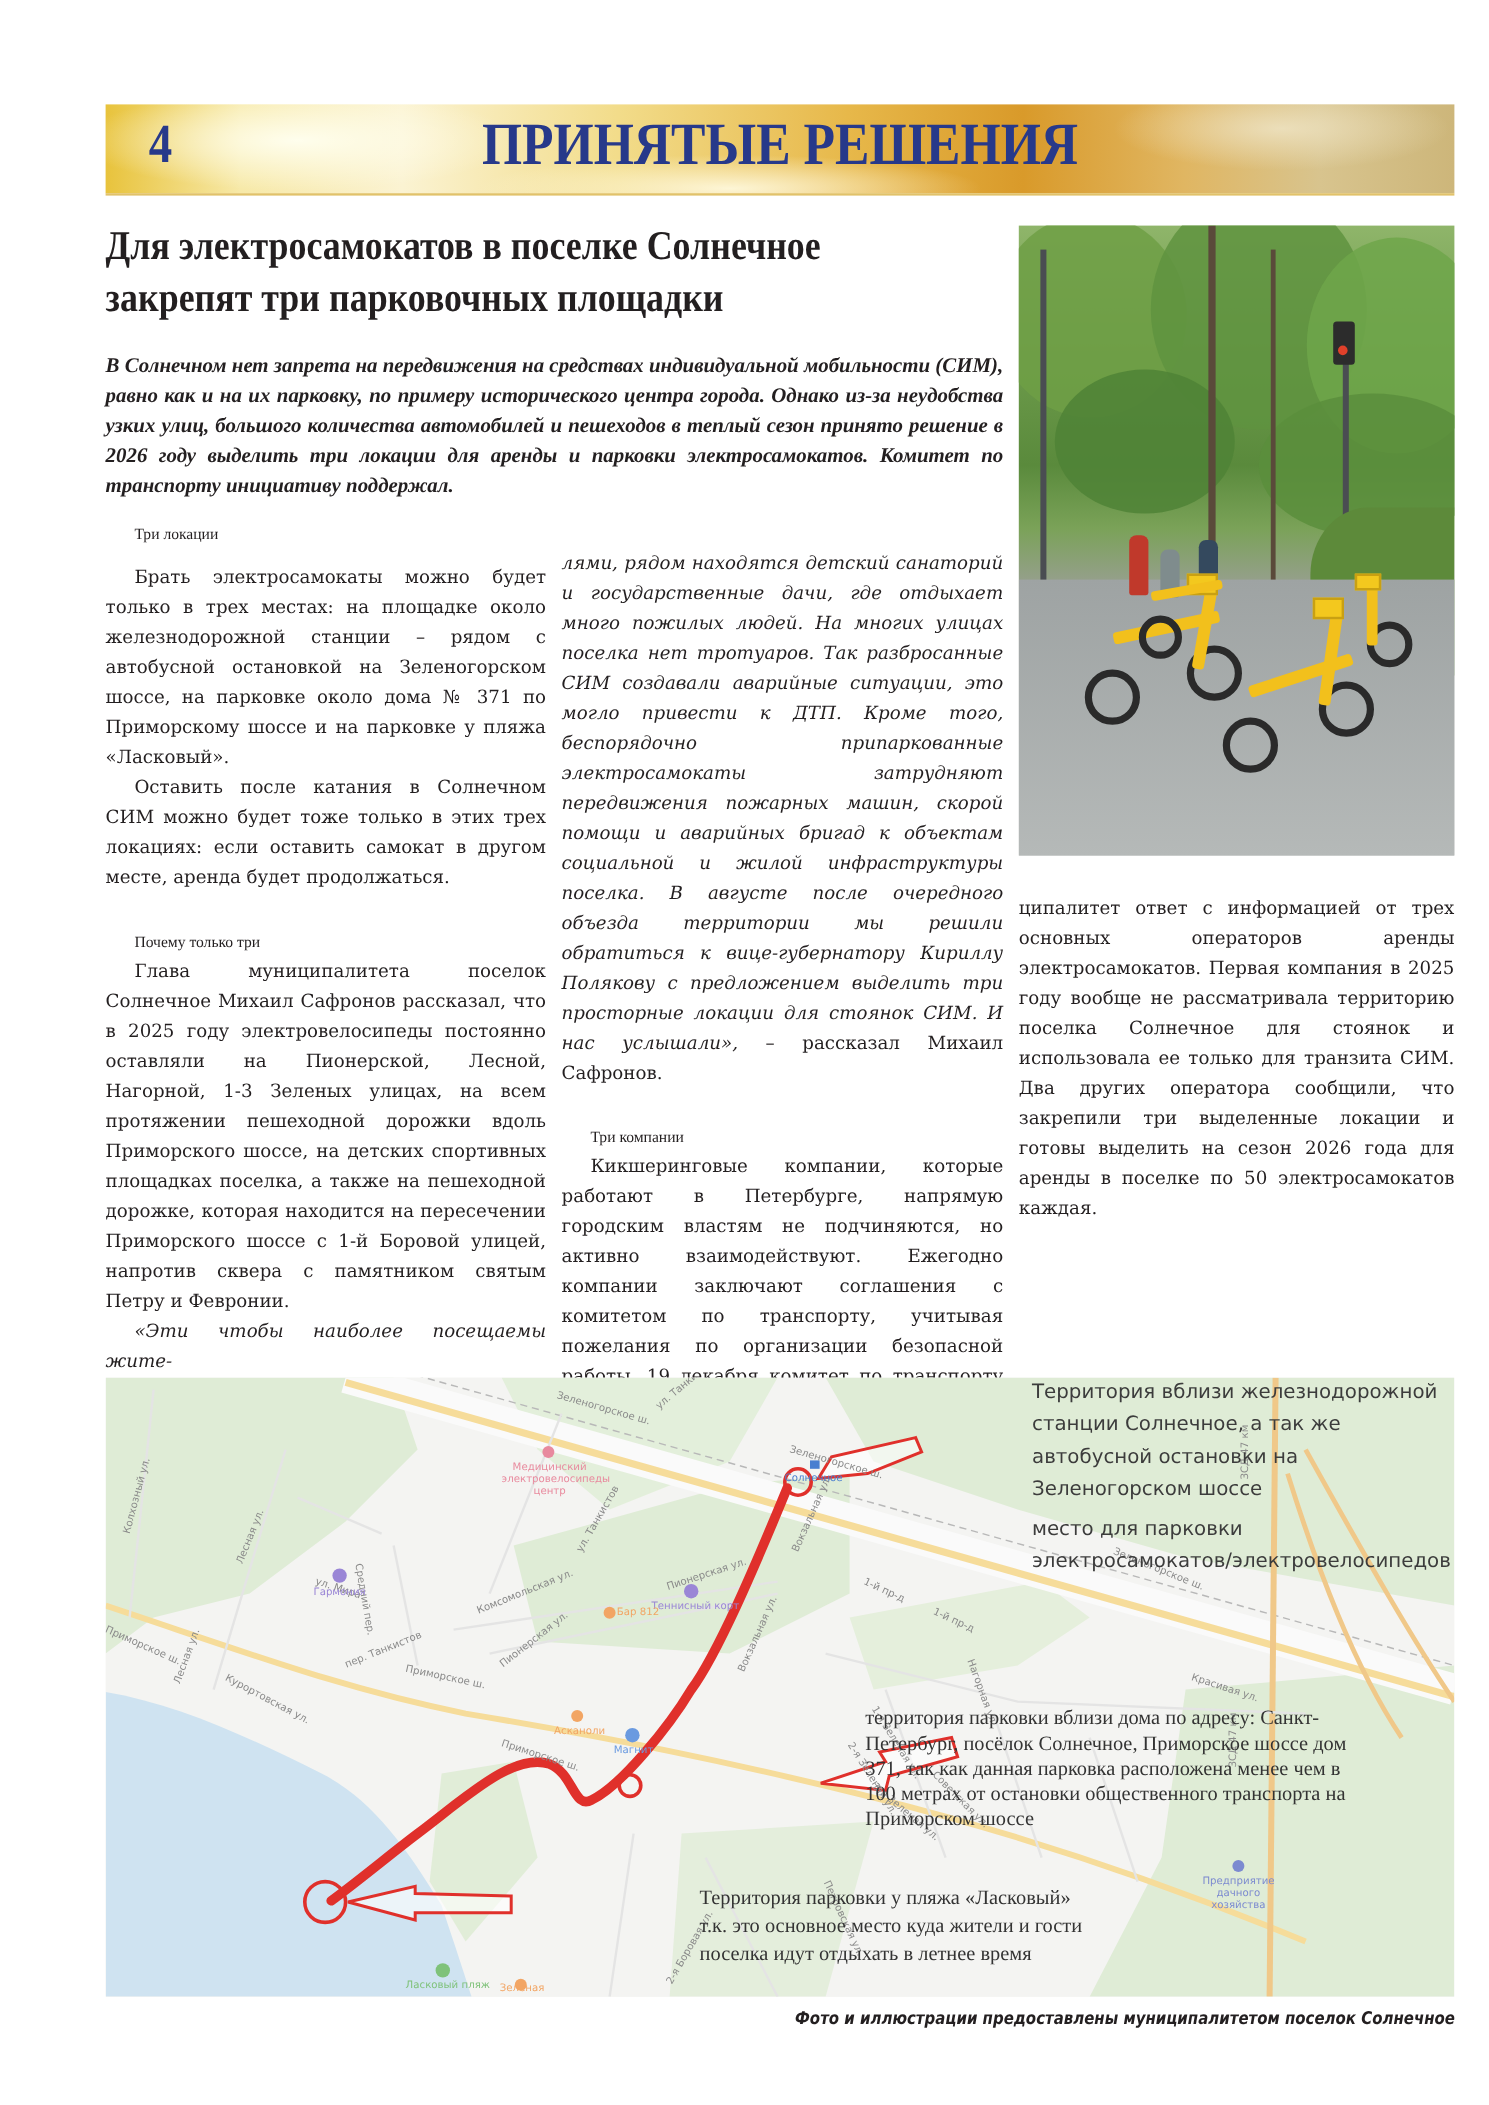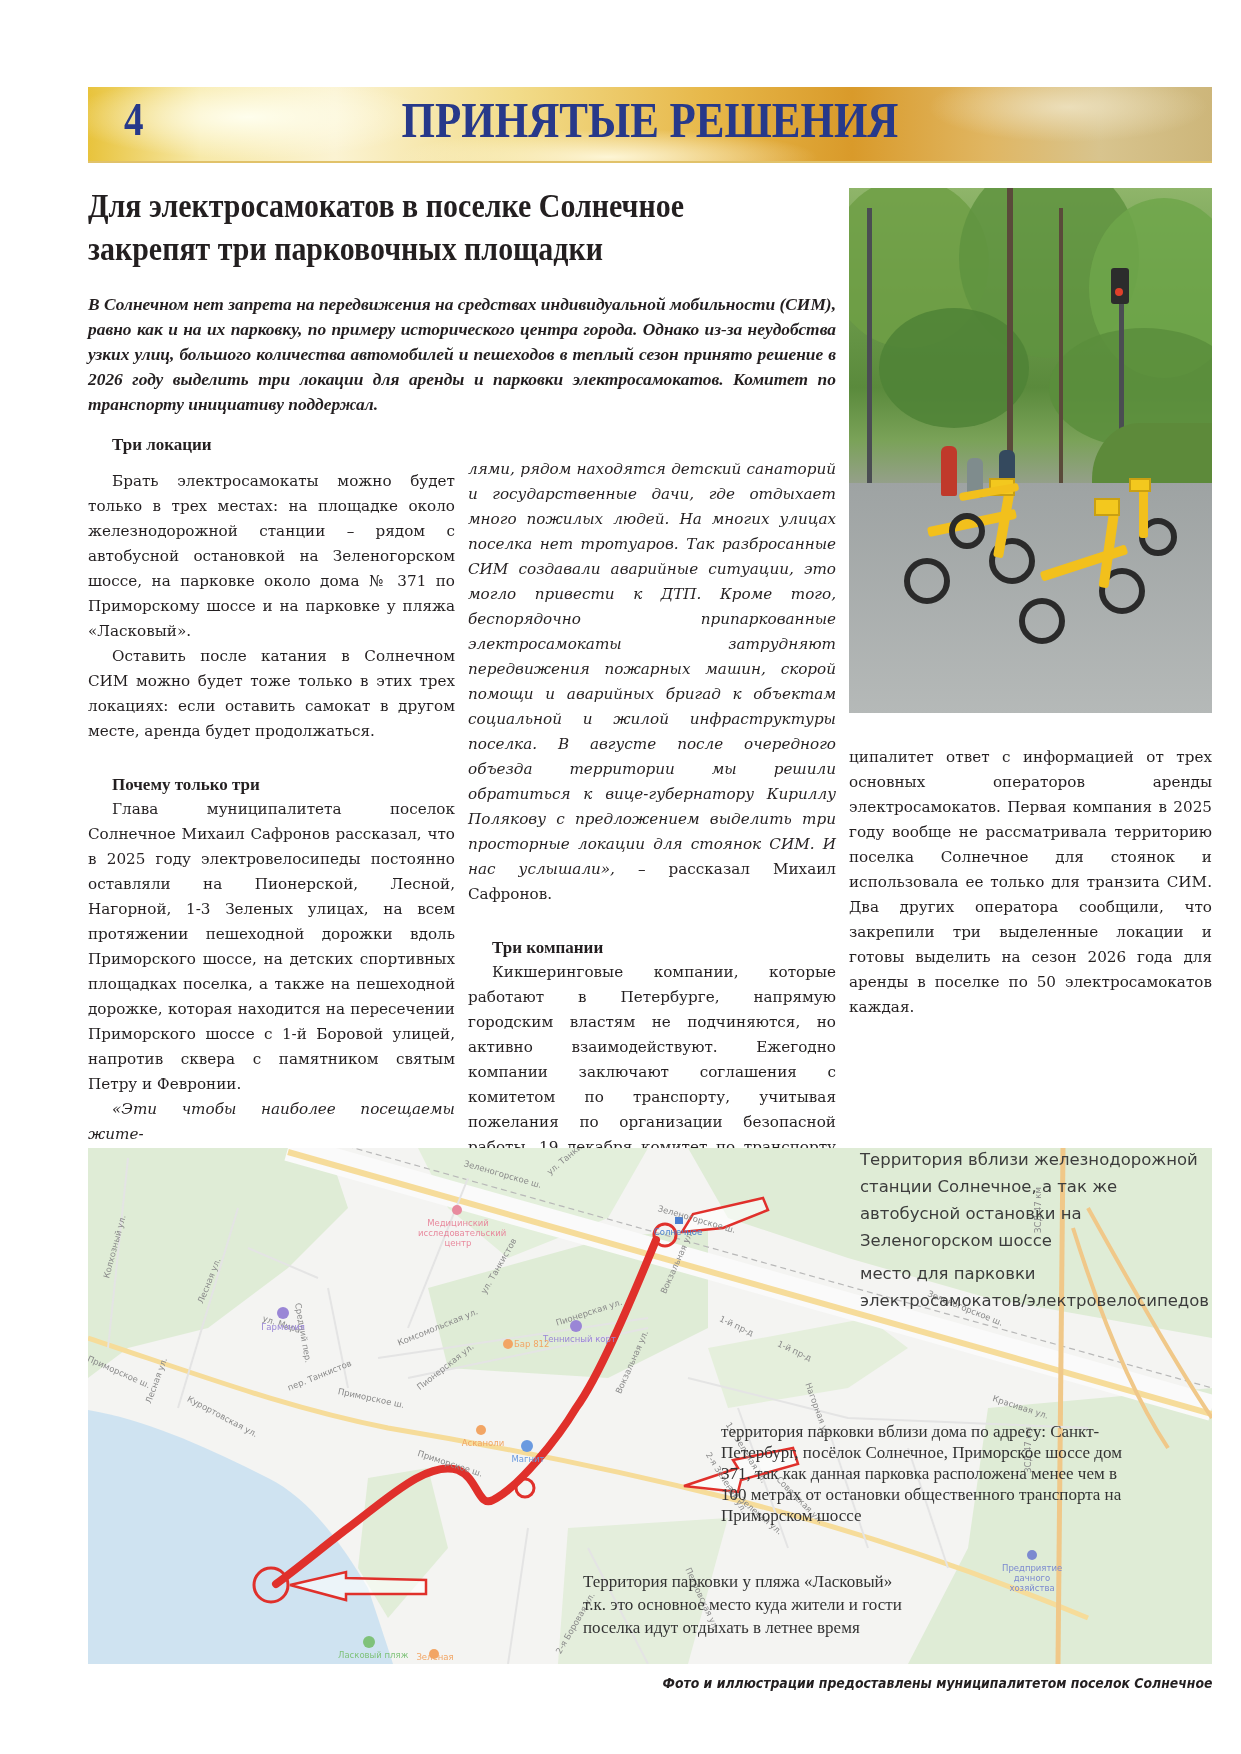--- a/index.html
+++ b/index.html
@@ -35,21 +35,21 @@
     position: absolute; left: 88px; top: 292px; width: 748px;
     font-family: "Liberation Serif", serif; font-style: italic; font-weight: bold;
     font-size: 17.4px; line-height: 25px; color: #231f20; text-align: justify;
   }
 
   .col {
     position: absolute; font-family: "DejaVu Serif", serif; font-size: 15.2px; line-height: 25px;
     color: #231f20; text-align: justify; hyphens: manual;
   }
   .col p { text-indent: 24px; }
-  .col h3 { font-family: "Liberation Serif", serif; font-weight: bold; font-size: 17px; line-height: 25px; padding-left: 24px; }
+  .col h3 { font-family: "Liberation Serif", serif; font-weight: normal; font-size: 13px; line-height: 25px; padding-left: 24px; }
   .col .it { font-style: italic; }
   .col1 { left: 88px; top: 432px; width: 367px; }
   .col2 { left: 468px; top: 457px; width: 368px; }
   .col3 { left: 849px; top: 745px; width: 363px; }
   .gap { height: 28px; }
   .gap-sm { height: 12px; }
 
   .photo {
     position: absolute; left: 849px; top: 188px; width: 363px; height: 525px; overflow: hidden;
     background: linear-gradient(180deg, #8fb56a 0%, #6c9a4a 22%, #5a8a3c 38%, #7aa258 48%, #9a9f94 58%, #a9adaa 70%, #b4b8b6 100%);
@@ -242,21 +242,21 @@
   <span class="map-label" style="left:640px;top:270px;transform:rotate(58deg)">1-я Зеленая ул.</span>
   <span class="map-label" style="left:620px;top:300px;transform:rotate(58deg)">2-я Зеленая ул.</span>
   <span class="map-label" style="left:640px;top:335px;transform:rotate(40deg)">3-я Зеленая ул.</span>
   <span class="map-label" style="left:690px;top:325px;transform:rotate(45deg)">Советская ул.</span>
   <span class="map-label" style="left:905px;top:245px;transform:rotate(18deg)">Красивая ул.</span>
   <span class="map-label" style="left:600px;top:415px;transform:rotate(65deg)">Петровская ул.</span>
   <span class="map-label" style="left:470px;top:500px;transform:rotate(-60deg)">2-я Боровая ул.</span>
   <span class="map-label" style="left:940px;top:320px;transform:rotate(-90deg)">ЗСД 47 км</span>
   <span class="map-label" style="left:950px;top:80px;transform:rotate(-90deg)">ЗСД 47 км</span>
 
-  <span class="poi-label" style="left:330px;top:70px;width:80px;color:#e88a9e;white-space:normal;line-height:10px">Медицинский исследовательский центр</span>
+  <span class="poi-label" style="left:330px;top:70px;width:80px;color:#e88a9e;white-space:normal;line-height:10px">Медицинский электровелосипеды центр</span>
   <span class="poi-label" style="left:560px;top:79px;width:60px;color:#4a7fd0">Солнечное</span>
   <span class="poi-label" style="left:455px;top:186px;width:70px;color:#9a86d6">Теннисный корт</span>
   <span class="poi-label" style="left:426px;top:191px;color:#f2a564">Бар 812</span>
   <span class="poi-label" style="left:370px;top:290px;width:50px;color:#f2a564">Асканоли</span>
   <span class="poi-label" style="left:418px;top:306px;width:44px;color:#6a9ae0">Магнит</span>
   <span class="poi-label" style="left:170px;top:174px;width:50px;color:#9a86d6">Гармония</span>
   <span class="poi-label" style="left:250px;top:502px;width:64px;color:#7fc27a">Ласковый пляж</span>
   <span class="poi-label" style="left:322px;top:504px;width:50px;color:#f2a564">Зеленая</span>
   <span class="poi-label" style="left:914px;top:415px;width:60px;color:#7c8ad0;white-space:normal;line-height:10px">Предприятие дачного хозяйства</span>
 

